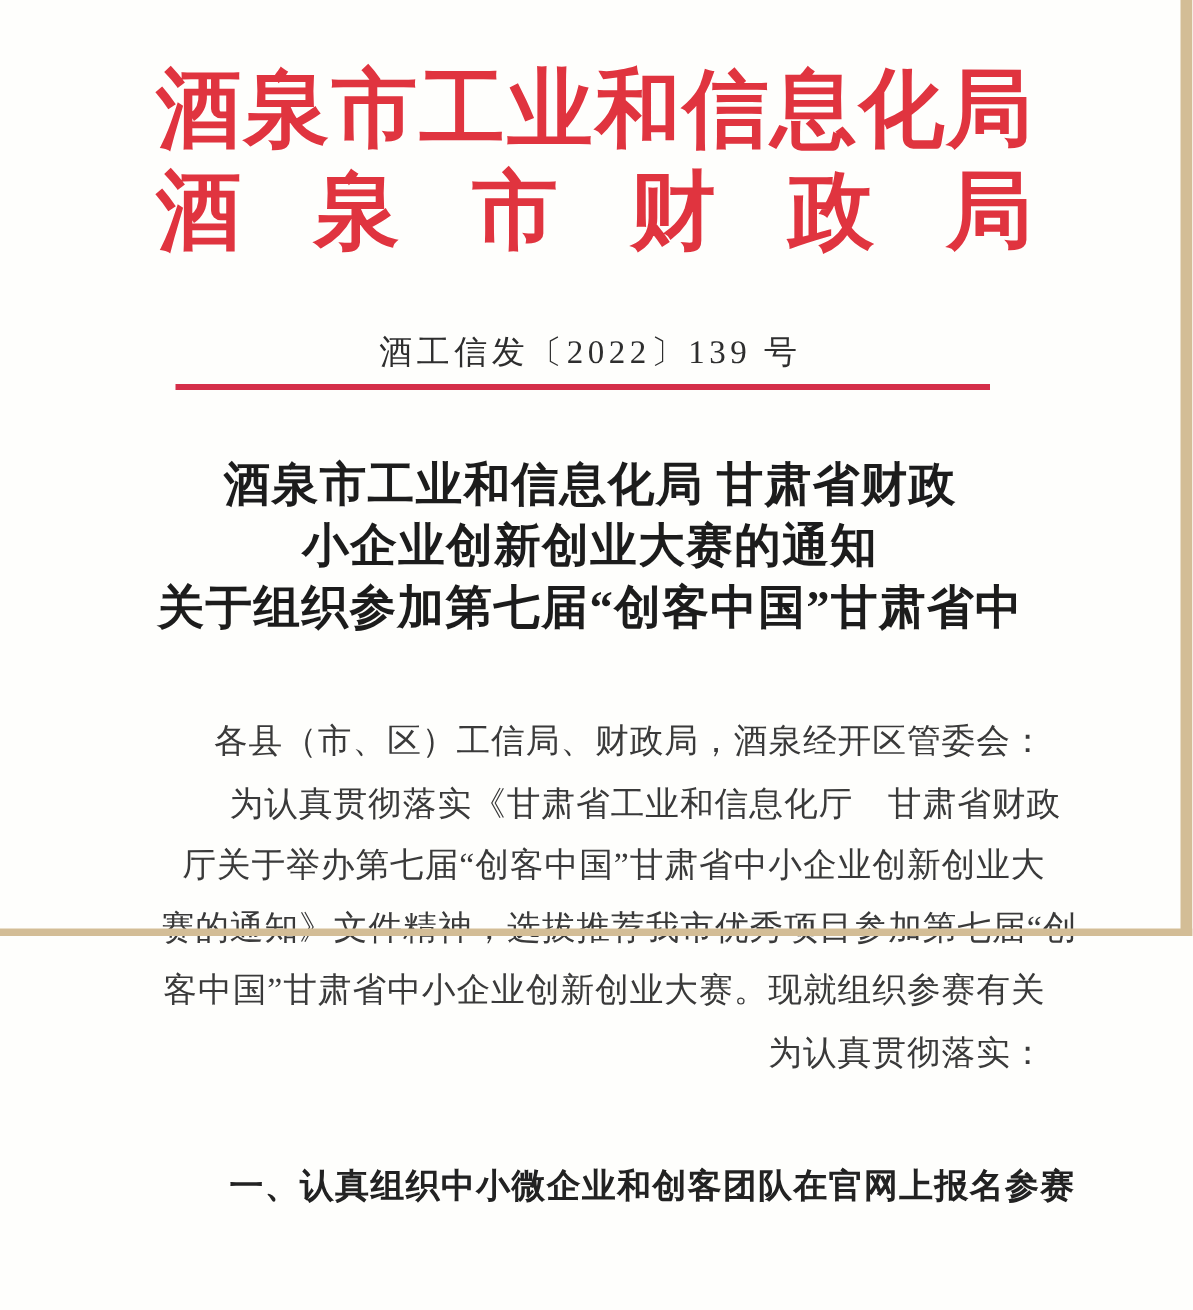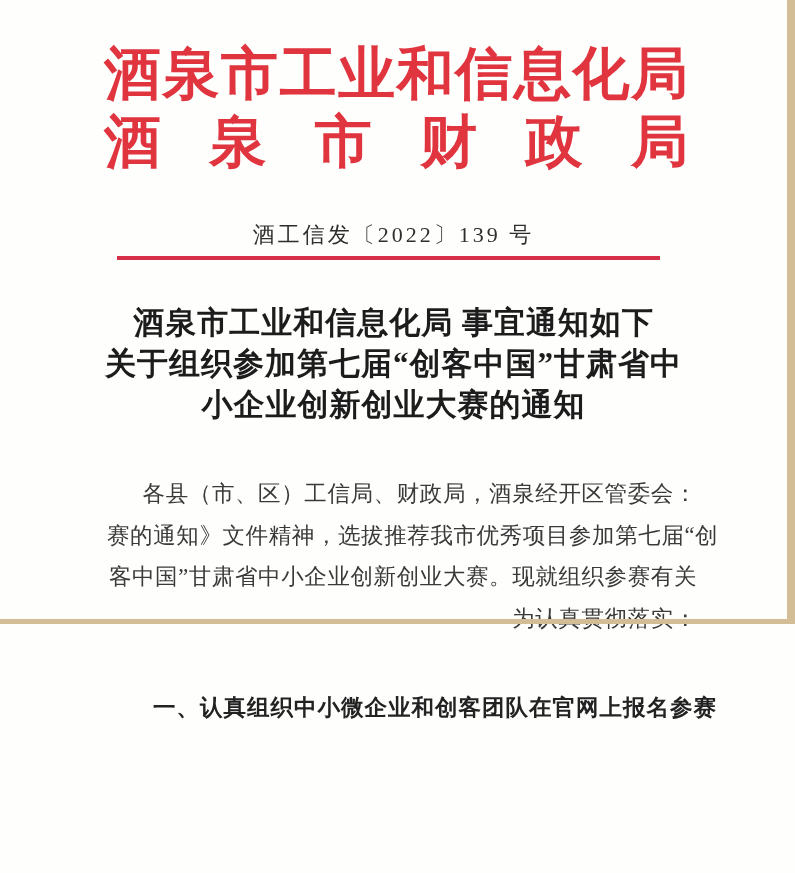--- a/index.html
+++ b/index.html
@@ -101,27 +101,29 @@
   <div class="org-header">
     <div class="org-line1">酒泉市工业和信息化局</div>
     <div class="org-line2">酒 泉 市 财 政 局</div>
   </div>
 
   <div class="doc-number">酒工信发〔2022〕139 号</div>
 
   <div class="red-divider"></div>
 
   <div class="notice-title">
-    <div>酒泉市工业和信息化局 事宜通知如下</div>
+    <div>酒泉市工业和信息化局 甘肃省财政</div>
+    <div>小企业创新创业大赛的通知</div>
     <div>关于组织参加第七届“创客中国”甘肃省中</div>
-    <div>小企业创新创业大赛的通知</div>
   </div>
 
   <div class="notice-body">
     <div class="body-line">各县（市、区）工信局、财政局，酒泉经开区管委会：</div>
+    <div class="body-line indent">为认真贯彻落实《甘肃省工业和信息化厅　甘肃省财政</div>
+    <div class="body-line">厅关于举办第七届“创客中国”甘肃省中小企业创新创业大</div>
     <div class="body-line">赛的通知》文件精神，选拔推荐我市优秀项目参加第七届“创</div>
     <div class="body-line">客中国”甘肃省中小企业创新创业大赛。现就组织参赛有关</div>
     <div class="body-line">为认真贯彻落实：</div>
     <div class="body-line indent bold">一、认真组织中小微企业和创客团队在官网上报名参赛</div>
   </div>
 
   <div class="scan-edge-right"></div>
   <div class="scan-edge-bottom"></div>
 
 </div>

